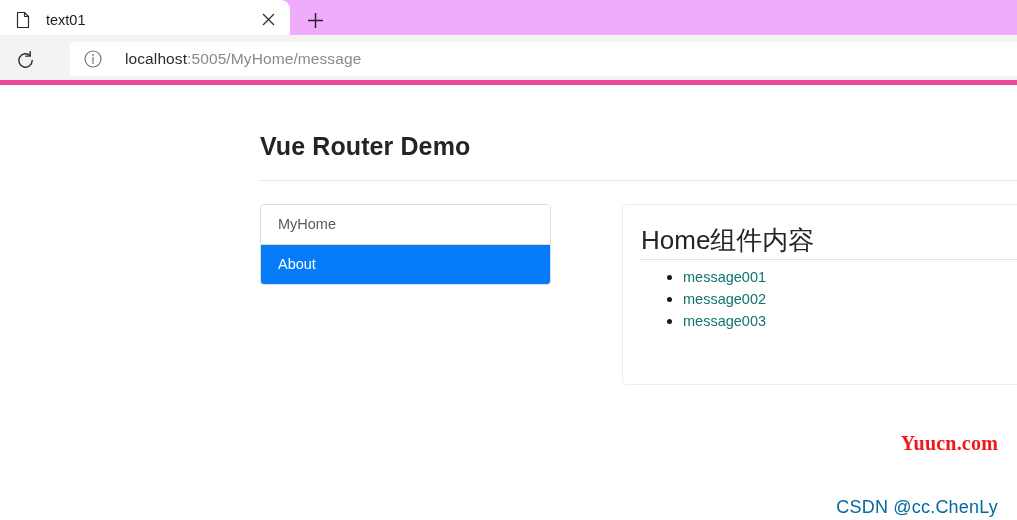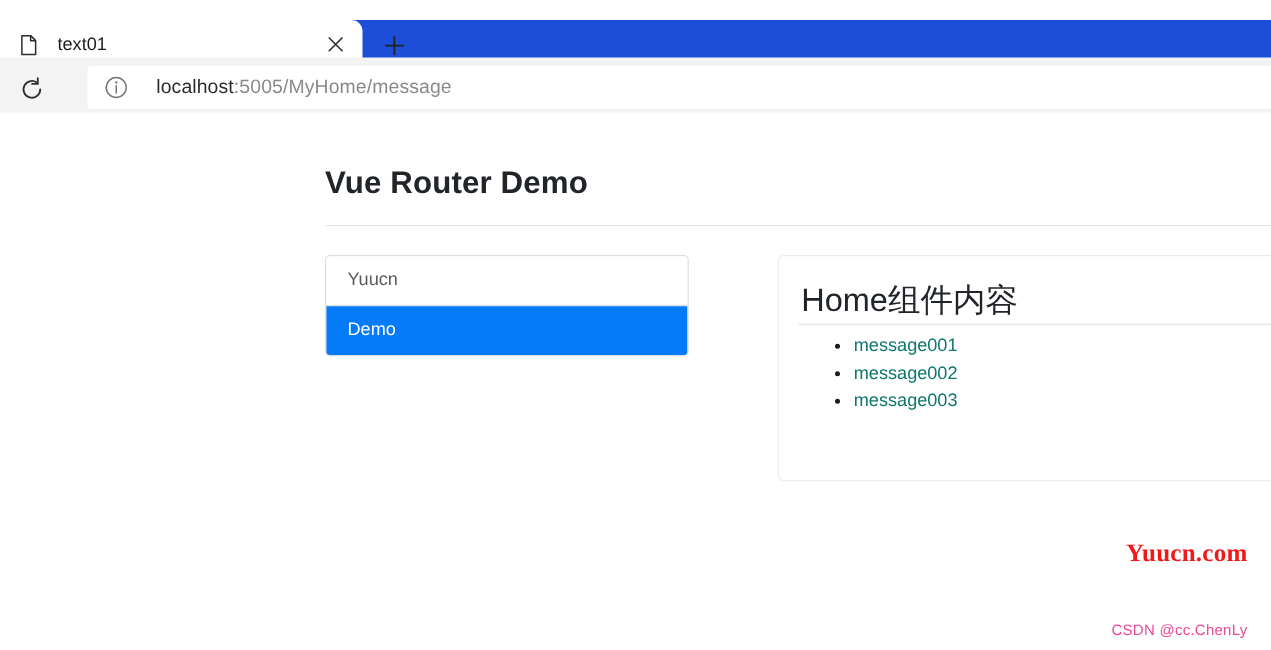--- a/index.html
+++ b/index.html
@@ -18,24 +18,24 @@
 
   
   .browser {
     position: absolute;
     left: 0; top: 0;
     width: 1017px;
     height: 90px;
   }
   .tabstrip {
     position: absolute;
-    left: 0; top: 16px;
+    left: 0; top: 0;
     width: 1017px;
     height: 39px;
-    background: #1d4ed8;
+    background: #f0abfc;
   }
   .tab {
     position: absolute;
     left: 0; top: 0;
     width: 290px;
     height: 39px;
     background: #ffffff;
     border-top-left-radius: 0px;
     border-top-right-radius: 9px;
     display: flex;
@@ -74,21 +74,21 @@
     width: 36px;
     height: 32px;
     display: flex;
     align-items: center;
     justify-content: center;
     border-radius: 4px;
   }
 
   .toolbar {
     position: absolute;
-    left: 0; top: 46px;
+    left: 0; top: 35px;
     width: 1017px;
     height: 50px;
     background: #f3f3f3;
     border-bottom: 5px solid #ec4899;
     box-sizing: border-box;
   }
   .reload-btn {
     position: absolute;
     left: 9px;
     top: 9px;
@@ -265,22 +265,22 @@
     font-family: "Liberation Serif", "DejaVu Serif", serif;
     font-size: 20px;
     font-weight: bold;
     color: #f01818;
     letter-spacing: 0.2px;
   }
   .watermark-gray {
     position: absolute;
     right: 19px;
     top: 407px;
-    font-size: 12px;
-    color: #ec4899;
+    font-size: 18px;
+    color: #0369a1;
     letter-spacing: 0.2px;
   }
 </style>
 </head>
 <body>
 
 <div class="browser">
 
   <div class="tabstrip">
 
@@ -330,22 +330,22 @@
 
   <div class="container">
 
     <h1 class="page-title">Vue Router Demo</h1>
     <hr class="title-rule">
 
     <div class="row">
 
       <div class="col-left">
         <div class="list-group">
-          <a class="list-item" href="#">Yuucn</a>
-          <a class="list-item active" href="#">Demo</a>
+          <a class="list-item" href="#">MyHome</a>
+          <a class="list-item active" href="#">About</a>
         </div>
       </div>
 
       <div class="col-right">
         <div class="card">
 
           <h2 class="card-title">Home组件内容</h2>
 
           <div class="tabs">
           </div>

